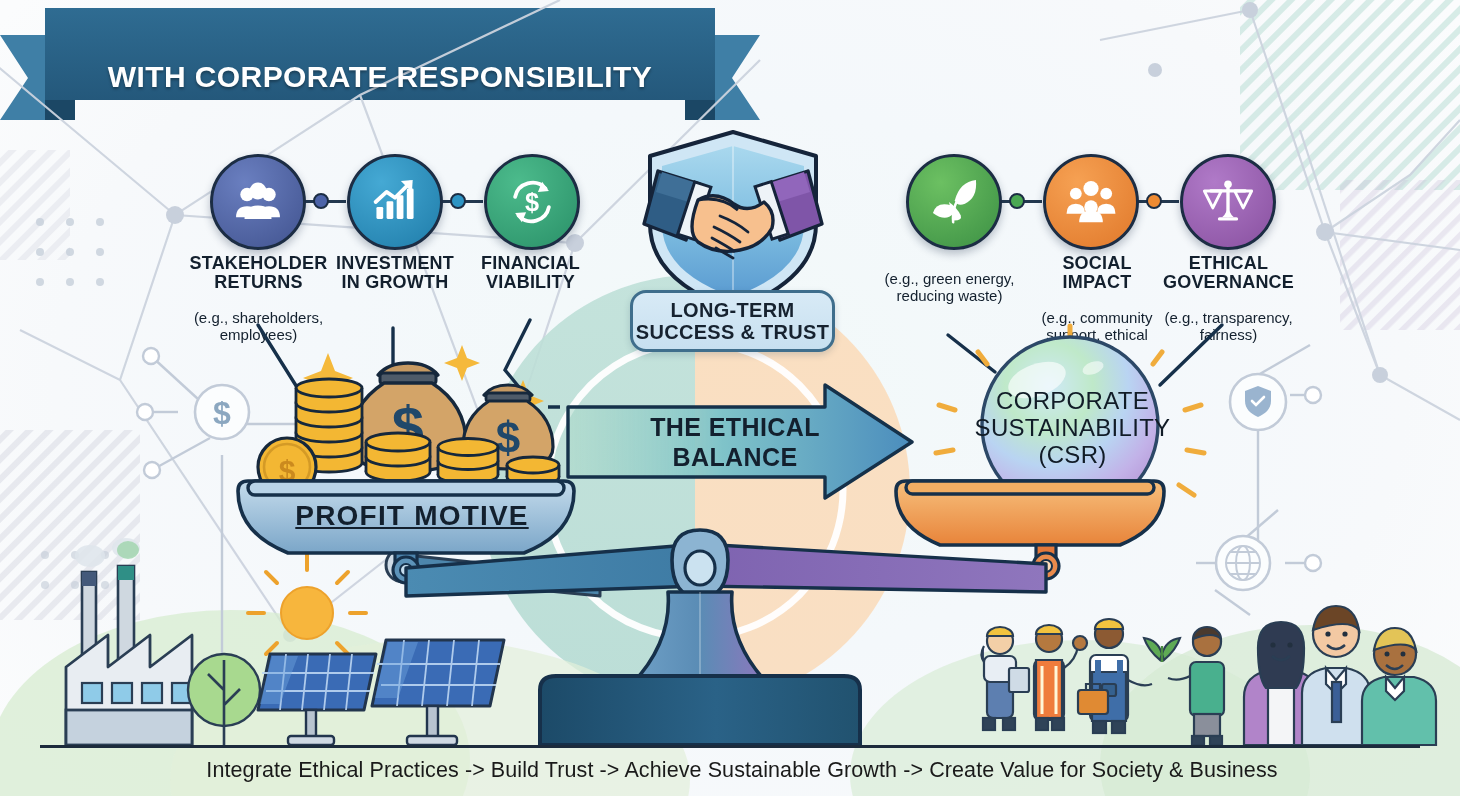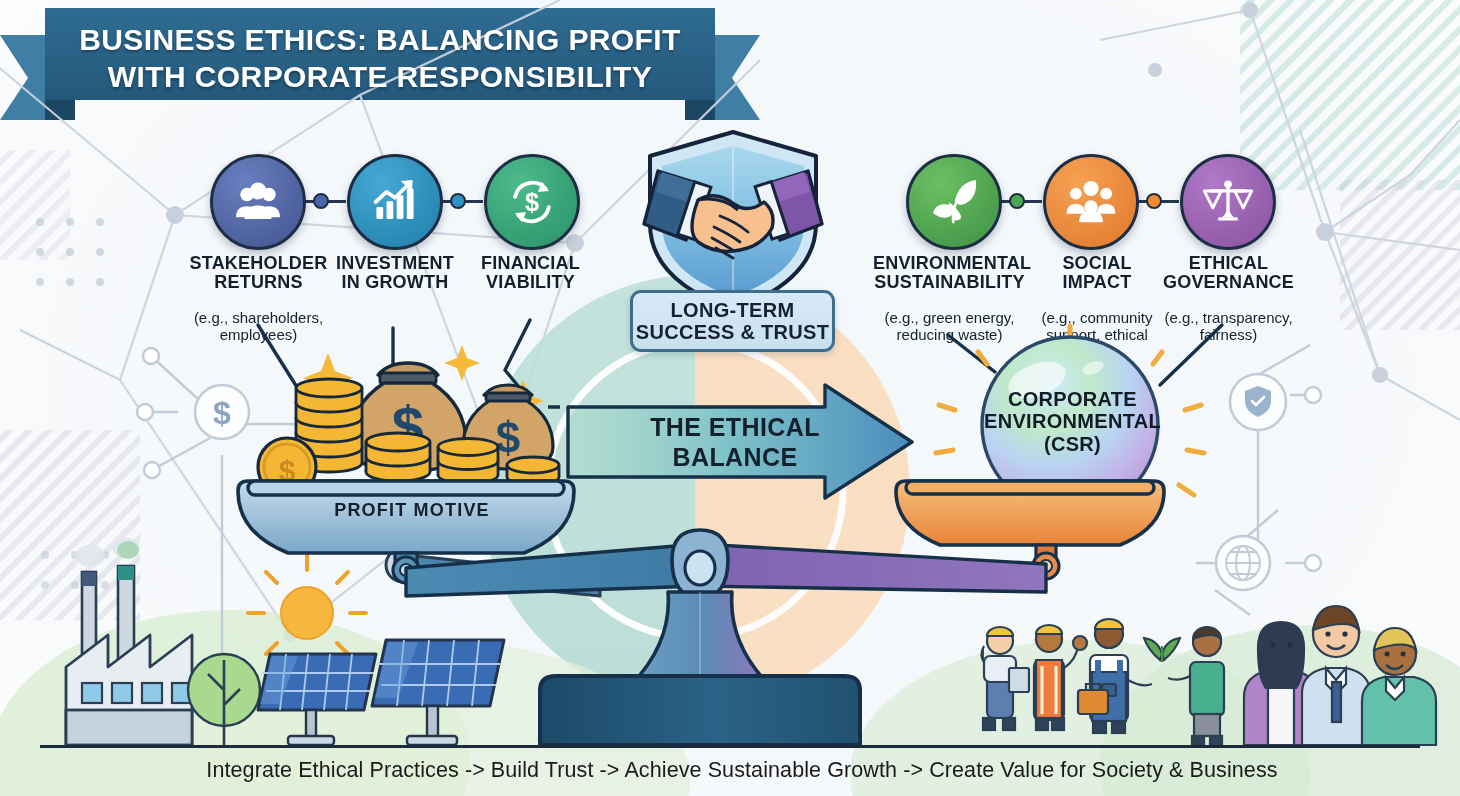--- a/index.html
+++ b/index.html
@@ -37,35 +37,35 @@
   .connector-line { position:absolute; height:3px; background:#23384f; }
 
   .lbl { position:absolute; text-align:center; color:#13202e; }
   .lbl .hd { font-weight:bold; font-size:18px; line-height:1.08; text-transform:uppercase; letter-spacing:.2px;}
   .lbl .sub { font-size:15px; line-height:1.14; margin-top:16px; }
 
   
   #badge {
     position:absolute; left:630px; top:290px; width:205px; height:62px;
     background:linear-gradient(180deg,#d8eaf6 0%, #c7e0f0 100%);
-    border:3px solid #3f6e8c; border-radius:11px;
+    border:3px solid #3f6e8c; border-radius:16px;
     display:flex; align-items:center; justify-content:center; text-align:center;
     color:#16222f; font-weight:bold; font-size:20px; line-height:1.12;
     letter-spacing:.3px; box-shadow:0 3px 7px rgba(30,60,90,.18);
   }
 
   
   #arrowtext { position:absolute; left:590px; top:413px; width:290px; text-align:center;
     color:#13202e; font-weight:bold; font-size:25px; line-height:1.18; letter-spacing:.4px; }
 
   
   #profit-label { position:absolute; left:262px; top:500px; width:300px; text-align:center;
-    color:#13202e; font-weight:bold; font-size:18px; letter-spacing:1.2px; }
+    color:#13202e; font-weight:bold; font-size:28px; letter-spacing:1.2px;text-decoration:underline; }
   #csr-label { position:absolute; left:960px; top:388px; width:225px; text-align:center;
-    color:#111c27; font-weight:bold; font-size:20px; line-height:1.12; letter-spacing:.3px; }
+    color:#111c27; font-weight:normal; font-size:24px; line-height:1.12; letter-spacing:.3px; }
 
   
   #base-label { position:absolute; left:520px; top:700px; width:420px; text-align:center;
     color:#ffffff; font-weight:bold; font-size:30px; letter-spacing:1.1px;
     text-shadow:0 2px 3px rgba(0,0,0,.3); }
 
   
   #footer-line { position:absolute; left:40px; top:745px; width:1380px; height:2.5px; background:#1c2b3c; }
   #footer-text { position:absolute; left:0; top:758px; width:1460px; text-align:center;
     color:#1a1a1a; font-size:21.5px; letter-spacing:.1px;padding-left:24px; }
@@ -386,21 +386,21 @@
 
       <path d="M0,35 L55,35 L55,120 L0,120 L28,78 Z" fill="#3f7fa6"></path>
       <path d="M45,98 L75,98 L75,120 L45,120 Z" fill="#1b4765"></path>
 
       <path d="M760,35 L705,35 L705,120 L760,120 L732,78 Z" fill="#3f7fa6"></path>
       <path d="M715,98 L685,98 L685,120 L715,120 Z" fill="#1b4765"></path>
 
       <rect x="45" y="8" width="670" height="92" fill="url(#ribG)"></rect>
     </svg>
     <div class="title-text">
-      <span>Business Ethics: Balancing Profit</span><br>
+      <br>
       <span>with Corporate Responsibility</span>
     </div>
   </div>
 
   <div class="abs" style="left:0;top:0;">
     <div class="connector-line" style="left:304px;top:200px;width:42px;background:#23384f;"></div>
     <div class="connector-dot" style="left:313px;top:193px;background:#4c63a8;"></div>
     <div class="connector-line" style="left:441px;top:200px;width:42px;"></div>
     <div class="connector-dot" style="left:450px;top:193px;background:#2d94c4;"></div>
 
@@ -491,21 +491,20 @@
           <circle cx="32" cy="11" r="4.5" stroke="none"></circle>
           <rect x="20" y="50" width="24" height="4" rx="2" stroke="none"></rect>
           <path d="M25,50 q7,-6 7,-16 q0,10 7,16 z" stroke="none"></path>
           <path d="M14,39 L4,19 L24,19 Z" fill="none" stroke-width="3.4" stroke-linejoin="round"></path>
           <path d="M50,39 L40,19 L60,19 Z" fill="none" stroke-width="3.4" stroke-linejoin="round"></path>
         </g>
       </svg>
     </div>
 
     <div class="lbl" style="left:873px;top:254px;width:153px;">
-      <div class="hd">ENVIRONMENTAL SUSTAINABILITY</div>
       <div class="sub">(e.g., green energy, reducing waste)</div>
     </div>
     <div class="lbl" style="left:1028px;top:254px;width:138px;">
       <div class="hd">SOCIAL IMPACT</div>
       <div class="sub">(e.g., community support, ethical labor)</div>
     </div>
     <div class="lbl" style="left:1156px;top:254px;width:145px;">
       <div class="hd">ETHICAL GOVERNANCE</div>
       <div class="sub">(e.g., transparency, fairness)</div>
     </div>
@@ -657,21 +656,21 @@
         <path d="M262,120 l17,3"></path>
       <path d="M36,155 l-15,10"></path>
         <path d="M254,155 l15,10"></path>
     </g>
     <circle cx="145" cy="95" r="88" fill="url(#sphG)" stroke="#2c4867" stroke-width="3.4"></circle>
     <ellipse cx="112" cy="50" rx="30" ry="16" transform="rotate(-20 112 50)" fill="#ffffff" opacity="0.62"></ellipse>
     <ellipse cx="168" cy="38" rx="11" ry="6" transform="rotate(-20 168 38)" fill="#ffffff" opacity="0.55"></ellipse>
   </svg>
   <div id="csr-label">
     <span>CORPORATE</span><br>
-    <span>ENVIRONMENTAL</span><br>
+    <span>SUSTAINABILITY</span><br>
     <span>(CSR)</span>
   </div>
 
   <svg class="abs" style="left:0;top:0;" width="1460" height="796">
     <defs>
       <linearGradient id="panL" x1="0" y1="0" x2="0" y2="1">
         <stop offset="0%" stop-color="#c5dcec"></stop>
           <stop offset="100%" stop-color="#7ba6c8"></stop>
       </linearGradient>
       <linearGradient id="panR" x1="0" y1="0" x2="0" y2="1">

